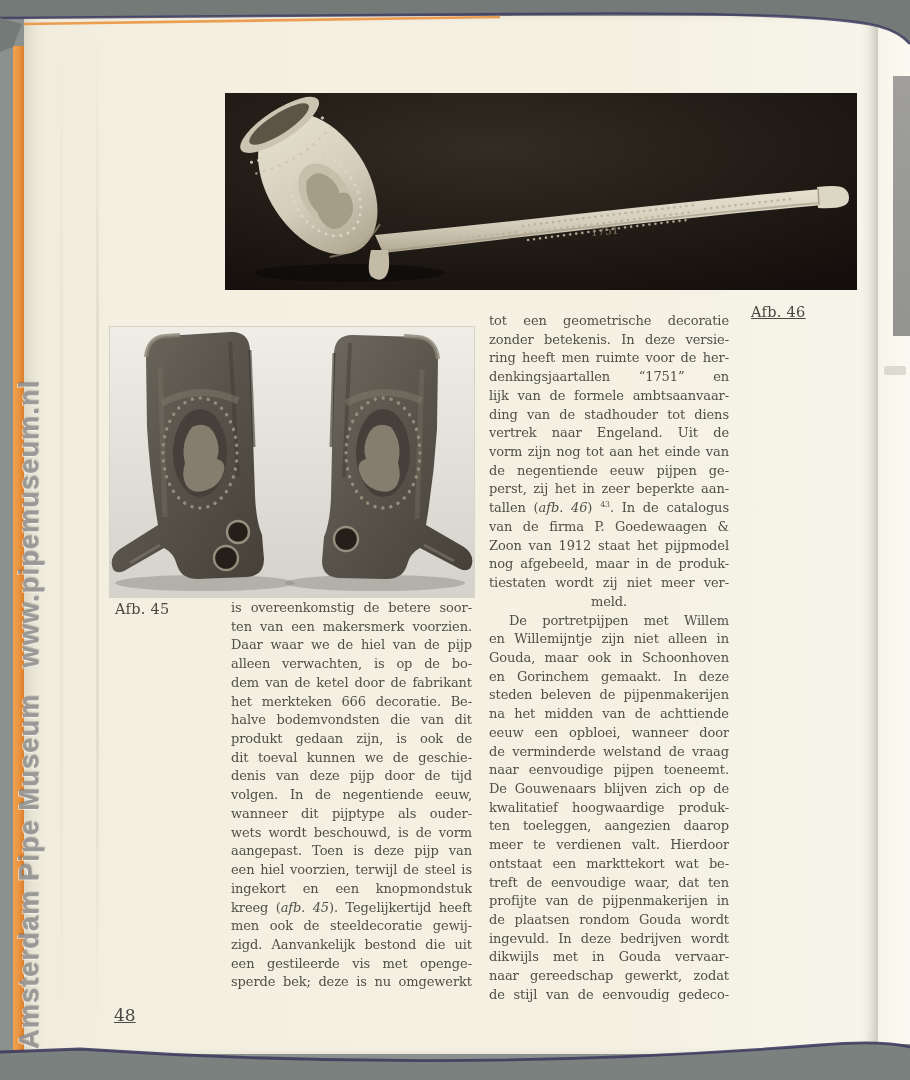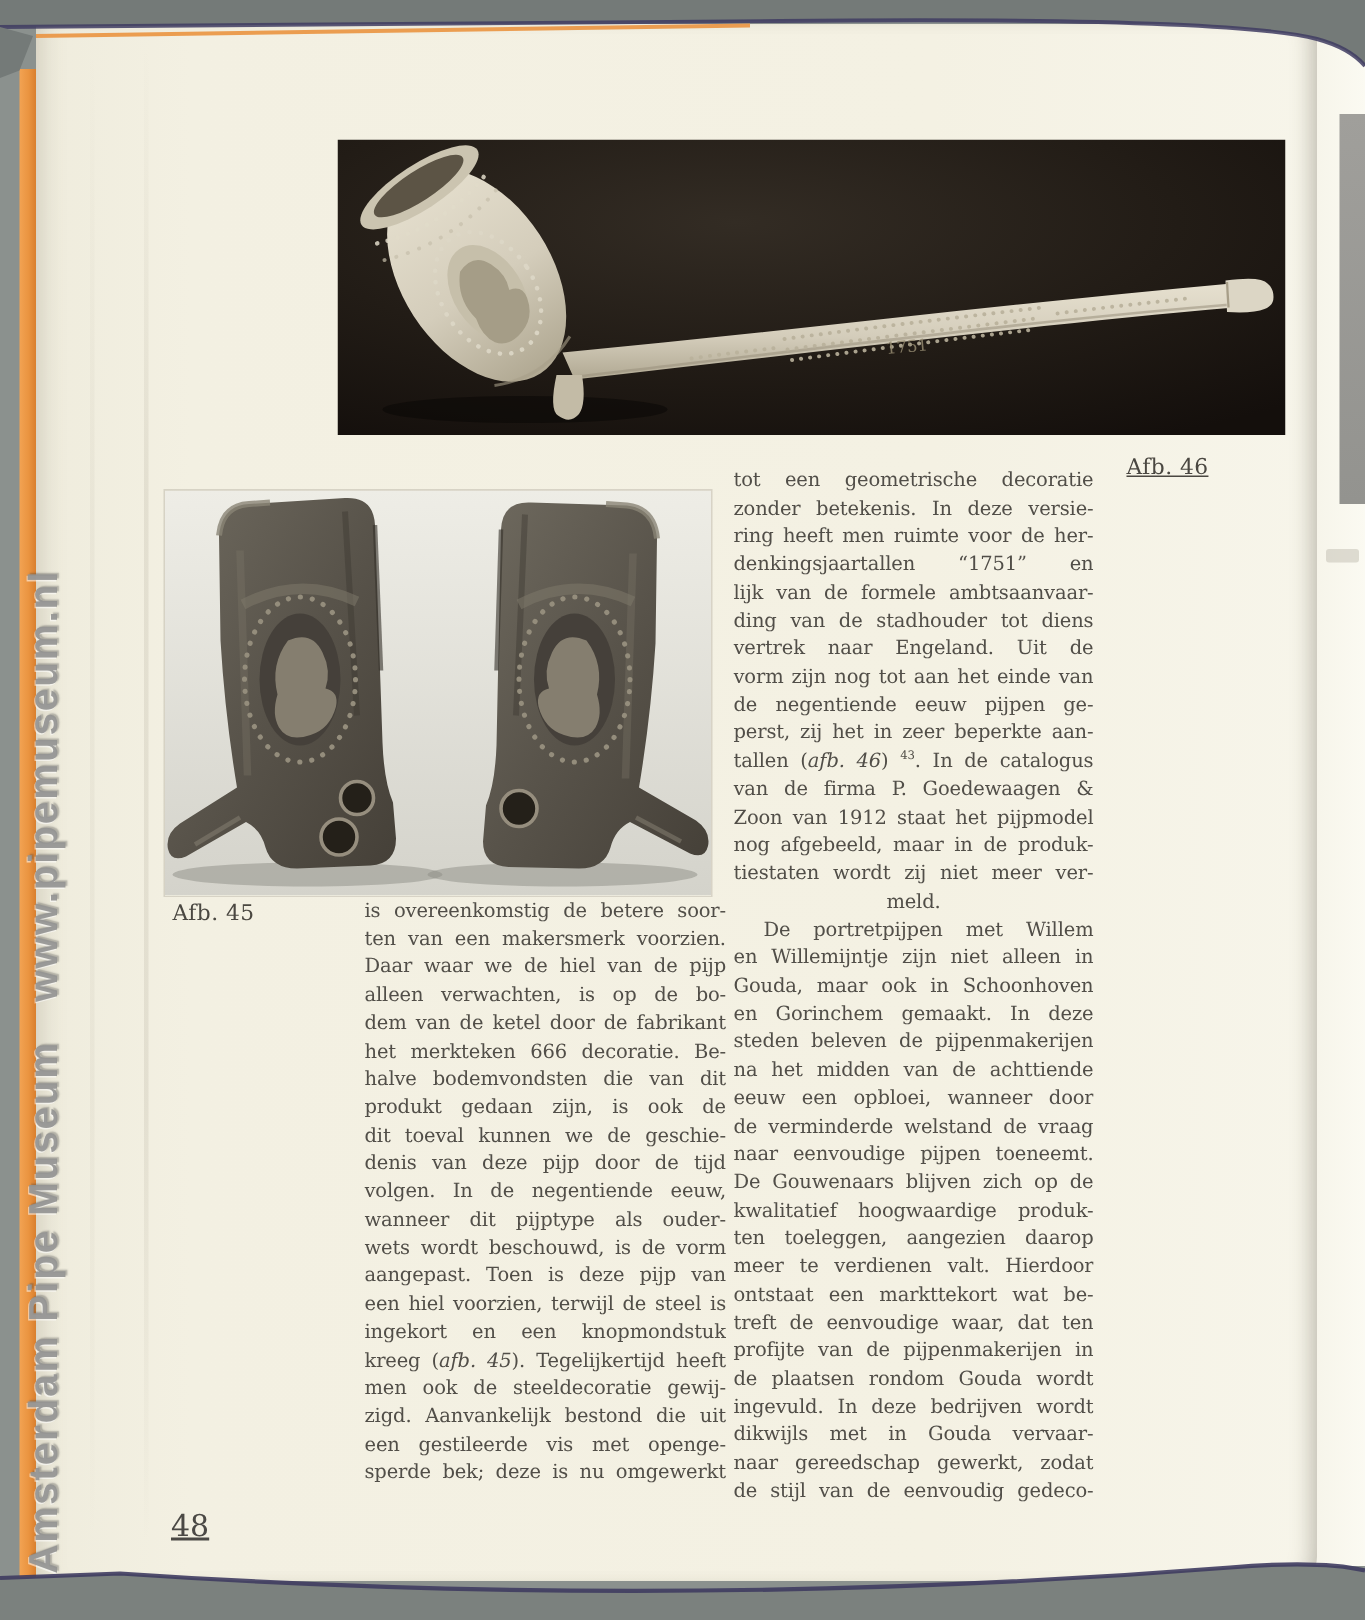--- a/index.html
+++ b/index.html
@@ -31,25 +31,25 @@
 
   
   #pipe-photo{position:absolute;left:225px;top:93px;width:632px;height:197px;}
   #mold-photo{position:absolute;left:110px;top:327px;width:364px;height:270px;
               box-shadow:0 0 0 1px rgba(130,125,110,.25);}
 
   
   .caption{position:absolute;font-size:14.5px;color:#4a4741;letter-spacing:.3px;}
   #afb45{left:115px;top:601px;}
   #afb46{left:751px;top:304px;text-decoration:underline;}
-  #pagenum{position:absolute;left:114px;top:1005px;font-size:20px;color:#4b4945;text-decoration:underline;}
+  #pagenum{position:absolute;left:114px;top:1005px;font-size:17px;color:#4b4945;text-decoration:underline;}
 
   
   .col{position:absolute;font-size:13px;color:#514e48;letter-spacing:-0.1px;}
-  #col-left{left:243px;top:600px;width:241px;}
+  #col-left{left:231px;top:600px;width:241px;}
   #col-right{left:489px;top:302px;width:240px;margin-top:11px;}
   .tl{display:flex;justify-content:space-between;height:18.72px;overflow:hidden;}
   .tl.ns{justify-content:center;gap:4.5px;}
   .tl.ind{padding-left:20px;}
   .tl span{white-space:pre;}
   .tl sup{font-size:.6em;line-height:0;vertical-align:super;}
   .tl i{font-style:italic;}
 
   
   #watermark{position:absolute;left:14px;top:1078px;width:720px;height:34px;

